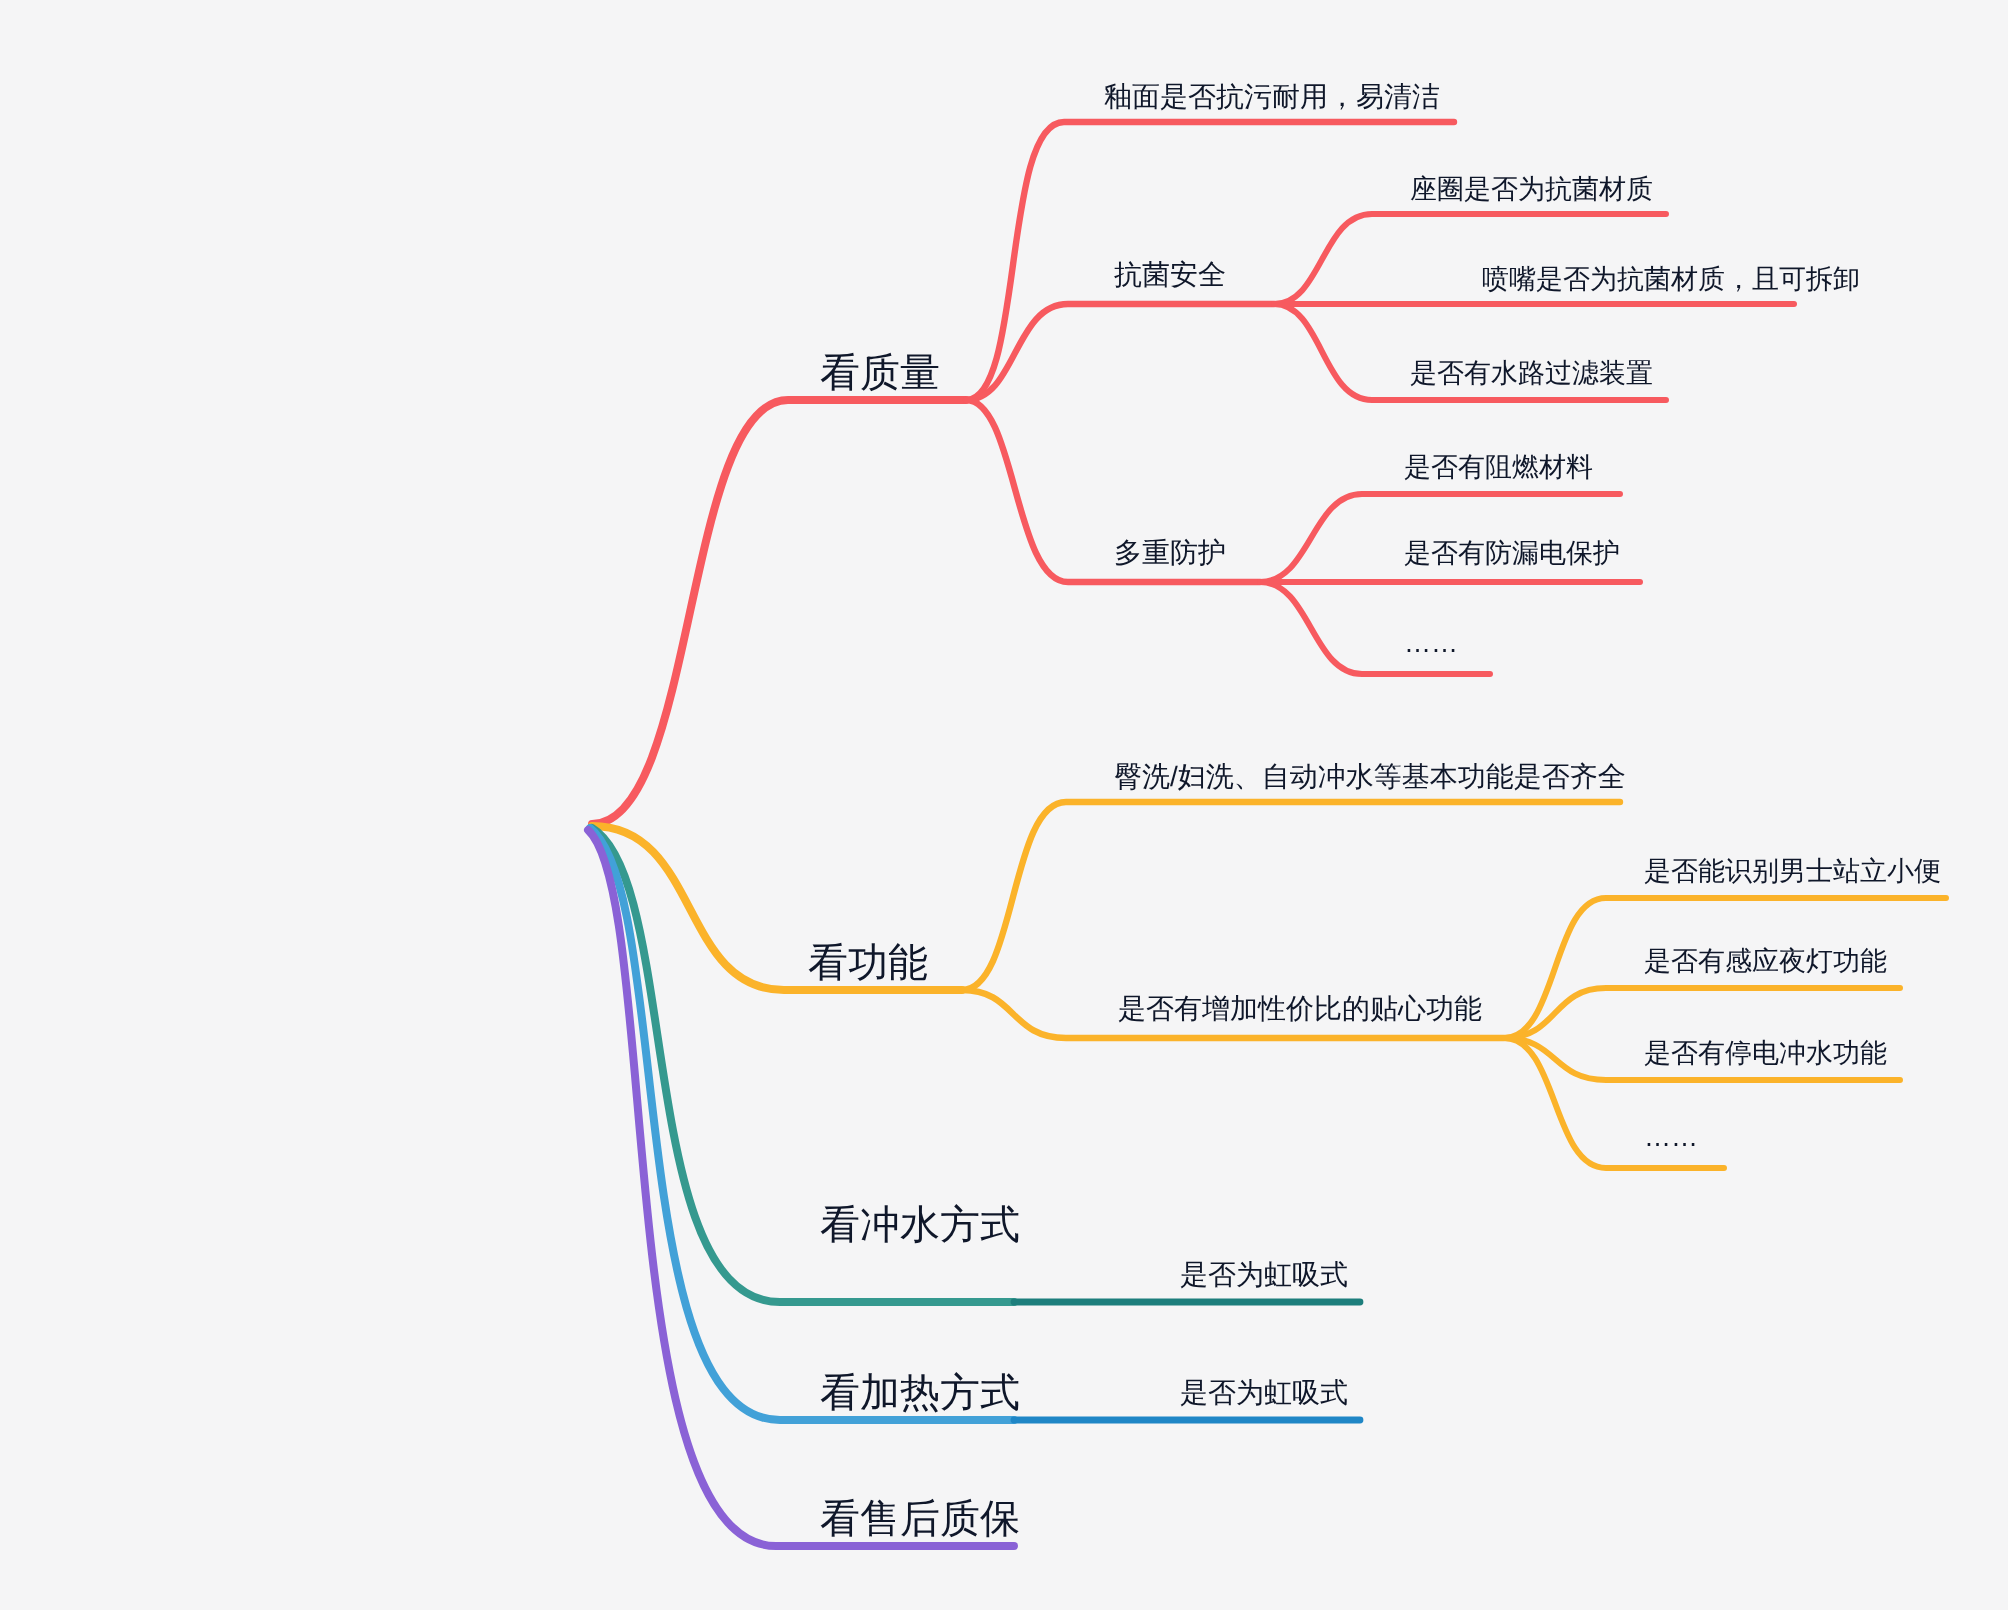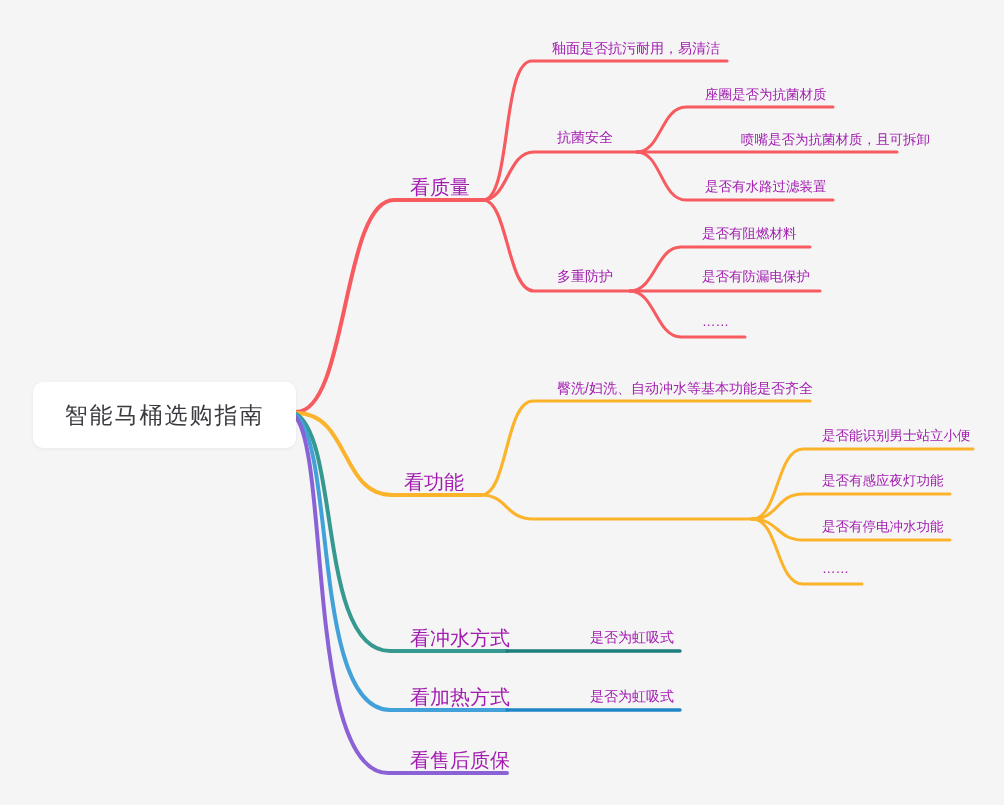--- a/index.html
+++ b/index.html
@@ -6,21 +6,21 @@
   body{
     width:1004px;height:805px;
     background:#f5f5f6;
     font-family:"Liberation Sans","DejaVu Sans",sans-serif;
     position:relative;overflow:hidden;
   }
   #stage{position:absolute;inset:0;width:1004px;height:805px;}
   svg.edges{position:absolute;left:0;top:0;}
   .label{
     position:absolute;
-    color:#a21caf;
+    color:#0f172a;
     white-space:nowrap;
     line-height:1.3;
     cursor:default;
   }
   .root-node{
     position:absolute;
     left:33px;top:382px;
     width:263px;height:66px;
     background:#ffffff;
     border-radius:10px;
@@ -62,41 +62,41 @@
 
     <path d="M296 414 C340 440 318 651 390 651 H507" stroke-width="4" stroke="#35998f"></path>
     <path d="M507 651 H680" stroke-width="3.4" stroke="#1d7e7c"></path>
 
     <path d="M295 414 C336 446 312 710 390 710 H507" stroke-width="4" stroke="#42a1d8"></path>
     <path d="M507 710 H680" stroke-width="3.4" stroke="#1f86c6"></path>
 
     <path d="M294 415 C330 448 306 773 388 773 H507" stroke-width="4" stroke="#8a62d6"></path>
   </svg>
 
-  <div class="root-node">智能马桶选购指南</div>
 
   <div class="label lv1" style="left:410px;top:174px;">看质量</div>
   <div class="label lv1" style="left:404px;top:469px;">看功能</div>
-  <div class="label lv1" style="left:410px;top:625px;">看冲水方式</div>
+  <div class="label lv1" style="left:410px;top:600px;">看冲水方式</div>
   <div class="label lv1" style="left:410px;top:684px;">看加热方式</div>
   <div class="label lv1" style="left:410px;top:747px;">看售后质保</div>
 
   <div class="label lv2" style="left:552px;top:39px;">釉面是否抗污耐用，易清洁</div>
   <div class="label lv2" style="left:557px;top:128px;">抗菌安全</div>
   <div class="label lv2" style="left:557px;top:267px;">多重防护</div>
 
   <div class="label lv3" style="left:705px;top:86px;">座圈是否为抗菌材质</div>
   <div class="label lv3" style="left:705px;top:131px;padding-left:36px;">喷嘴是否为抗菌材质，且可拆卸</div>
   <div class="label lv3" style="left:705px;top:178px;">是否有水路过滤装置</div>
 
   <div class="label lv3" style="left:702px;top:225px;">是否有阻燃材料</div>
   <div class="label lv3" style="left:702px;top:268px;">是否有防漏电保护</div>
   <div class="label lv3" style="left:702px;top:313px;">……</div>
 
   <div class="label lv2" style="left:557px;top:379px;">臀洗/妇洗、自动冲水等基本功能是否齐全</div>
+  <div class="label lv2" style="left:559px;top:495px;">是否有增加性价比的贴心功能</div>
 
   <div class="label lv3" style="left:822px;top:427px;">是否能识别男士站立小便</div>
   <div class="label lv3" style="left:822px;top:472px;">是否有感应夜灯功能</div>
   <div class="label lv3" style="left:822px;top:518px;">是否有停电冲水功能</div>
   <div class="label lv3" style="left:822px;top:560px;">……</div>
 
   <div class="label lv2" style="left:590px;top:628px;">是否为虹吸式</div>
   <div class="label lv2" style="left:590px;top:687px;">是否为虹吸式</div>
 
 </div>

